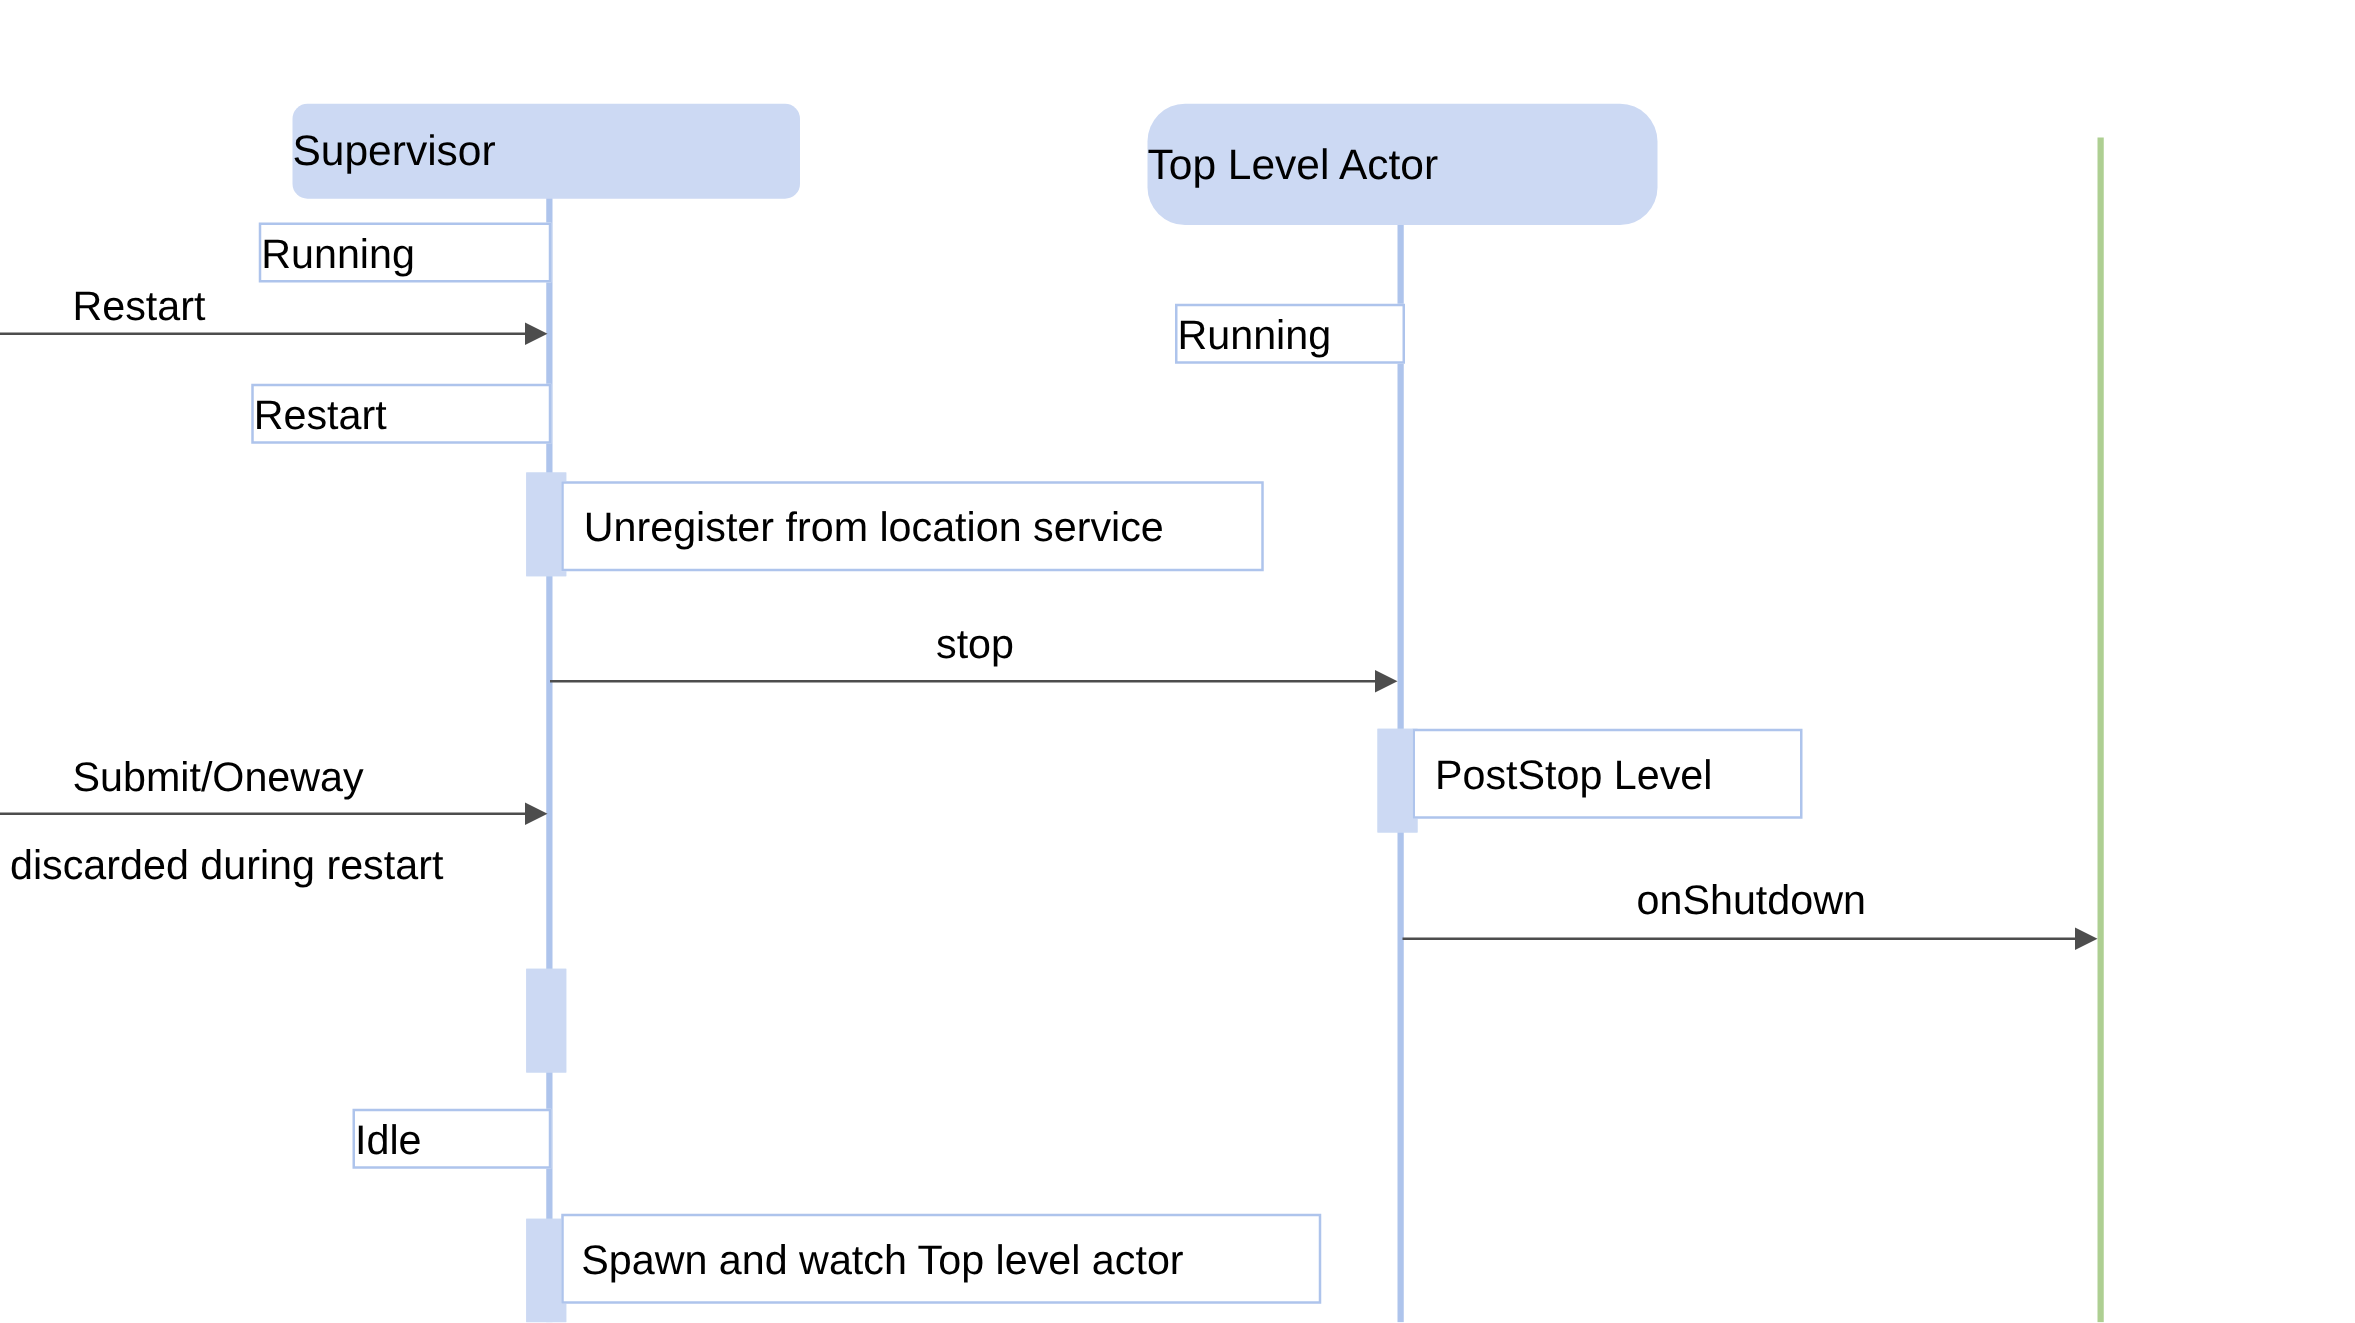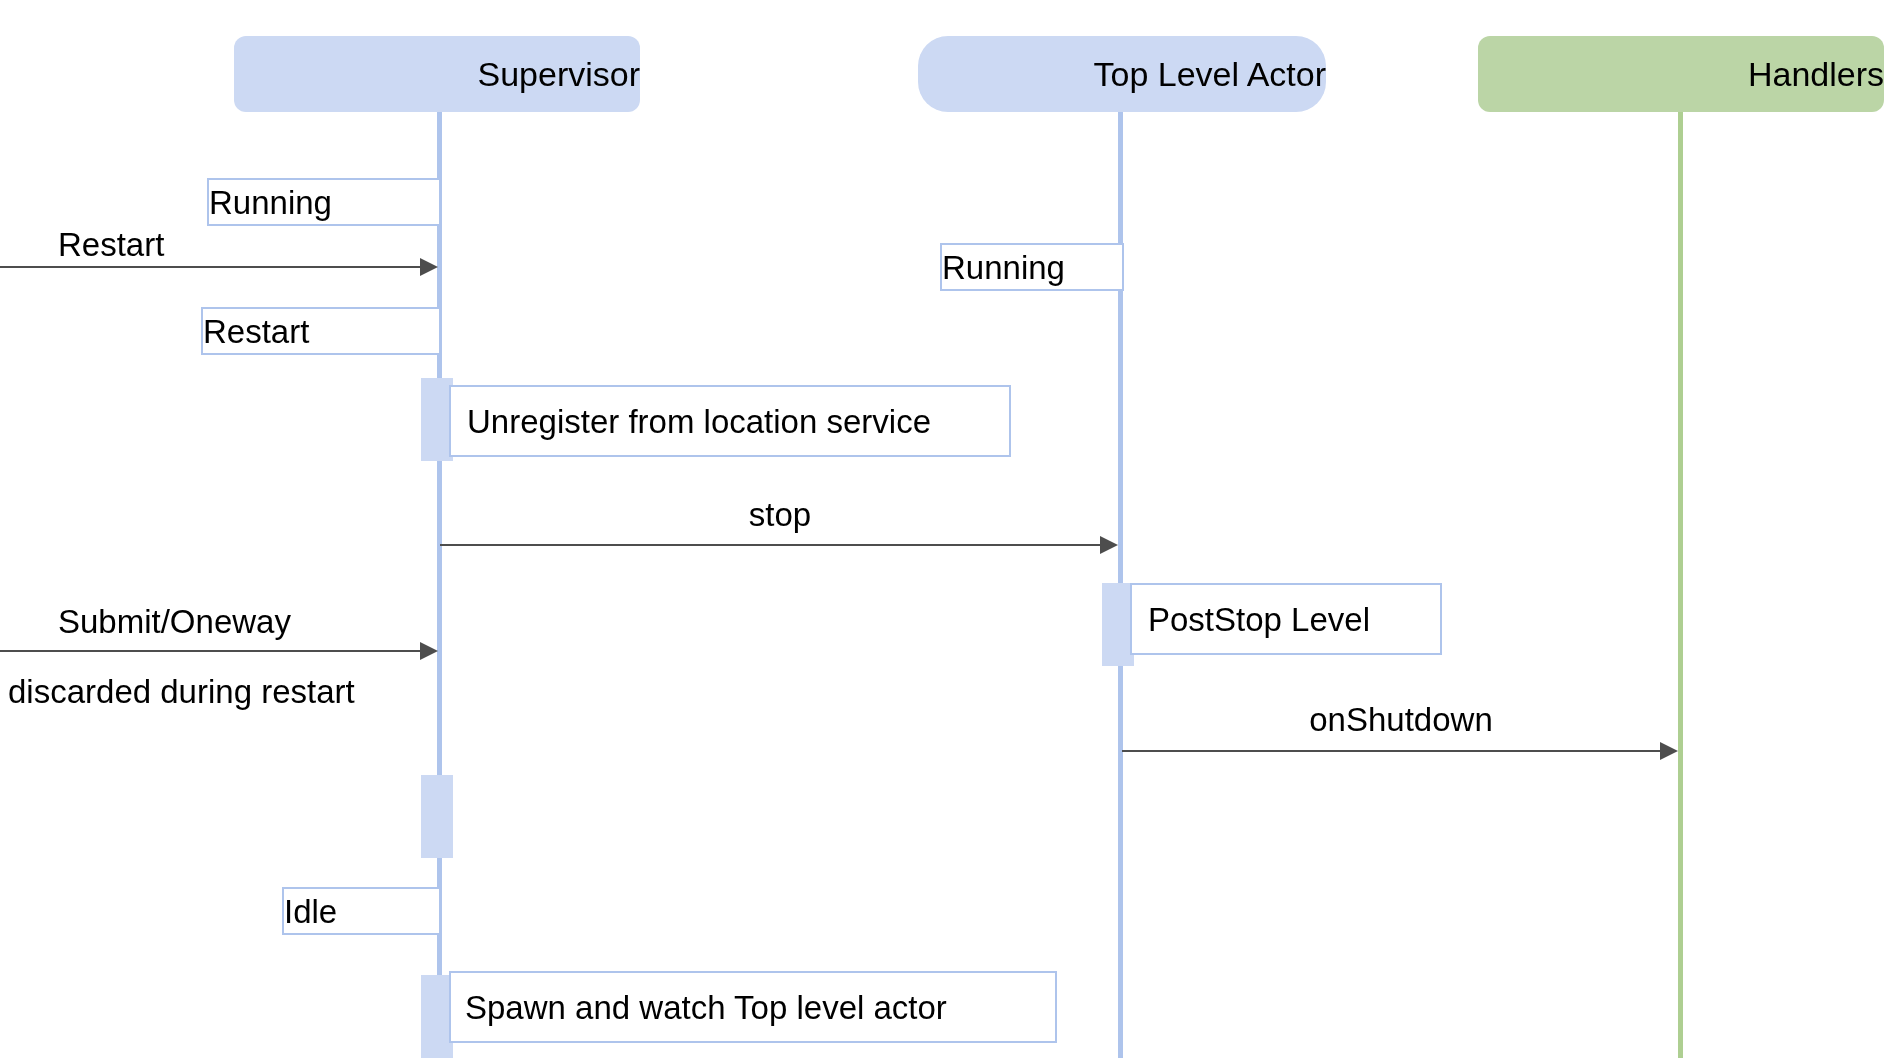--- a/index.html
+++ b/index.html
@@ -19,25 +19,26 @@
     overflow: hidden;
   }
 
   
   .participant {
     position: absolute;
     box-sizing: border-box;
     border-radius: 12px;
     display: flex;
     align-items: center;
-    justify-content: flex-end;
+    justify-content: flex-start;
     font-size: 34px;
     line-height: 1;
     color: #000;
     white-space: nowrap;
+    margin-top: 47px;
   }
   .participant.blue { background: #ccd9f3; }
   .participant.green { background: #bbd5a6; }
 
   
   .lifeline {
     position: absolute;
     width: 5px;
   }
   .lifeline.blue { background: #aec4ec; }
@@ -96,27 +97,24 @@
 <div id="canvas">
 
   <div class="lifeline blue" style="left:437px; top:110px; height:948px;"></div>
   <div class="lifeline blue" style="left:1118px; top:110px; height:948px;"></div>
   <div class="lifeline green" style="left:1678px; top:110px; height:948px;"></div>
 
   <div class="participant blue" style="left:234px; top:36px; width:406px; height:76px;">
     <span>Supervisor</span>
   </div>
 
-  <div class="participant blue" style="left:918px; top:36px; width:408px; height:76px;border-radius:30px;">
+  <div class="participant blue" style="left:918px; top:36px; width:408px; height:97px;border-radius:30px;">
     <span>Top Level Actor</span>
   </div>
 
-  <div class="participant green" style="left:1478px; top:36px; width:406px; height:76px;">
-    <span>Handlers</span>
-  </div>
 
   <div class="activation" style="left:421px; top:378px; width:32px; height:83px;"></div>
 
   <div class="activation" style="left:1102px; top:583px; width:32px; height:83px;"></div>
 
   <div class="activation" style="left:421px; top:775px; width:32px; height:83px;"></div>
 
   <div class="activation" style="left:421px; top:975px; width:32px; height:83px;"></div>
 
   <div class="note center" style="left:207px; top:178px; width:234px; height:48px;">

